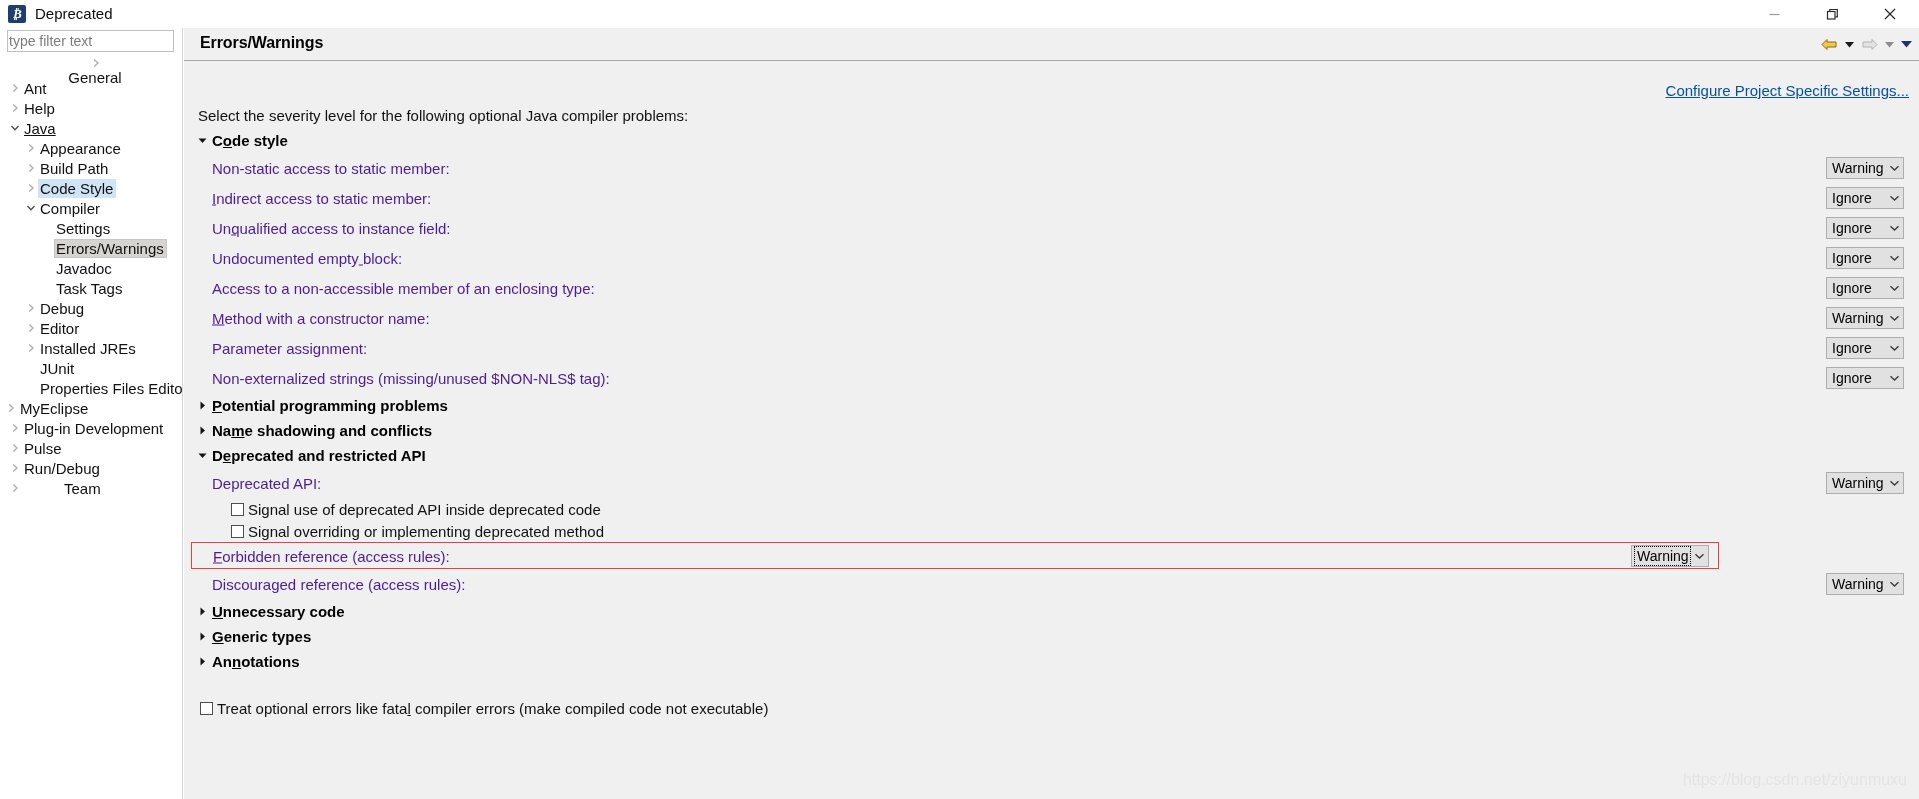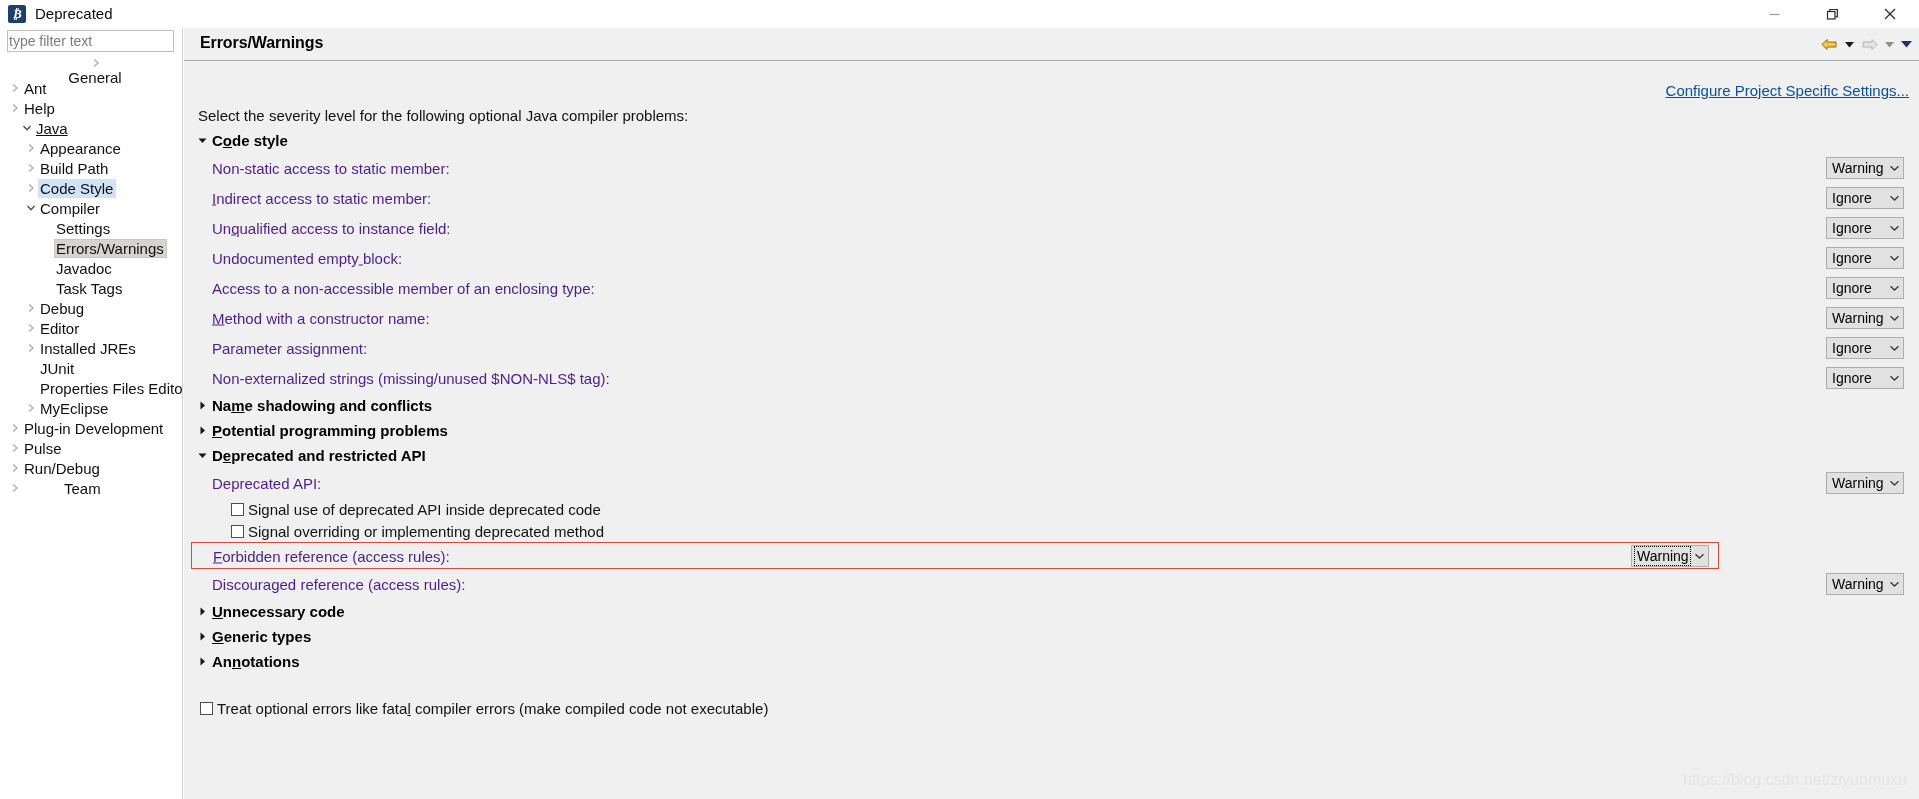--- a/index.html
+++ b/index.html
@@ -394,21 +394,21 @@
           <span class="tlabel">Ant</span>
         </div>
         <div class="tree-row" style="padding-left: 8px;">
           <span class="twisty">
             <svg width="10" height="10" viewBox="0 0 10 10">
               <polyline points="3.2,1.5 7,5 3.2,8.5" fill="none" stroke="#b0b0b0" stroke-width="1.4"></polyline>
             </svg>
           </span>
           <span class="tlabel">Help</span>
         </div>
-        <div class="tree-row" style="padding-left: 20px; text-decoration: underline;">
+        <div class="tree-row" style="padding-left: 8px; text-decoration: underline;">
           <span class="twisty">
             <svg width="10" height="10" viewBox="0 0 10 10">
               <polyline points="1.5,3 5,6.8 8.5,3" fill="none" stroke="#4f4f4f" stroke-width="1.4"></polyline>
             </svg>
           </span>
           <span class="tlabel">Java</span>
         </div>
         <div class="tree-row" style="padding-left: 24px;">
           <span class="twisty">
             <svg width="10" height="10" viewBox="0 0 10 10">
@@ -482,21 +482,21 @@
           <span class="tlabel">Installed JREs</span>
         </div>
         <div class="tree-row" style="padding-left: 24px;">
           <span class="twisty empty"></span>
           <span class="tlabel">JUnit</span>
         </div>
         <div class="tree-row" style="padding-left: 24px;">
           <span class="twisty empty"></span>
           <span class="tlabel">Properties Files Edito</span>
         </div>
-        <div class="tree-row" style="padding-left: 24px;">
+        <div class="tree-row" style="padding-left: 4px;">
           <span class="twisty">
             <svg width="10" height="10" viewBox="0 0 10 10">
               <polyline points="3.2,1.5 7,5 3.2,8.5" fill="none" stroke="#b0b0b0" stroke-width="1.4"></polyline>
             </svg>
           </span>
           <span class="tlabel">MyEclipse</span>
         </div>
         <div class="tree-row" style="padding-left: 8px;">
           <span class="twisty">
             <svg width="10" height="10" viewBox="0 0 10 10">
@@ -668,29 +668,29 @@
                 </svg>
               </span>
             </div>
           </div>
           <div class="section-head">
             <span class="tri">
               <svg width="9" height="9" viewBox="0 0 9 9">
                 <polygon points="2.5,0.5 7,4.5 2.5,8.5" fill="#151515"></polygon>
               </svg>
             </span>
-            <span class="shlabel">Na<u class="mn">m</u>e shadowing and conflicts</span>
+            <span class="shlabel"><u class="mn">P</u>otential programming problems</span>
           </div>
           <div class="section-head">
             <span class="tri">
               <svg width="9" height="9" viewBox="0 0 9 9">
                 <polygon points="2.5,0.5 7,4.5 2.5,8.5" fill="#151515"></polygon>
               </svg>
             </span>
-            <span class="shlabel"><u class="mn">P</u>otential programming problems</span>
+            <span class="shlabel">Na<u class="mn">m</u>e shadowing and conflicts</span>
           </div>
           <div class="section-head">
             <span class="tri">
               <svg width="9" height="9" viewBox="0 0 9 9">
                 <polygon points="0.5,2.5 8.5,2.5 4.5,7" fill="#151515"></polygon>
               </svg>
             </span>
             <span class="shlabel">D<u class="mn">e</u>precated and restricted API</span>
           </div>
           <div class="opt-row">

